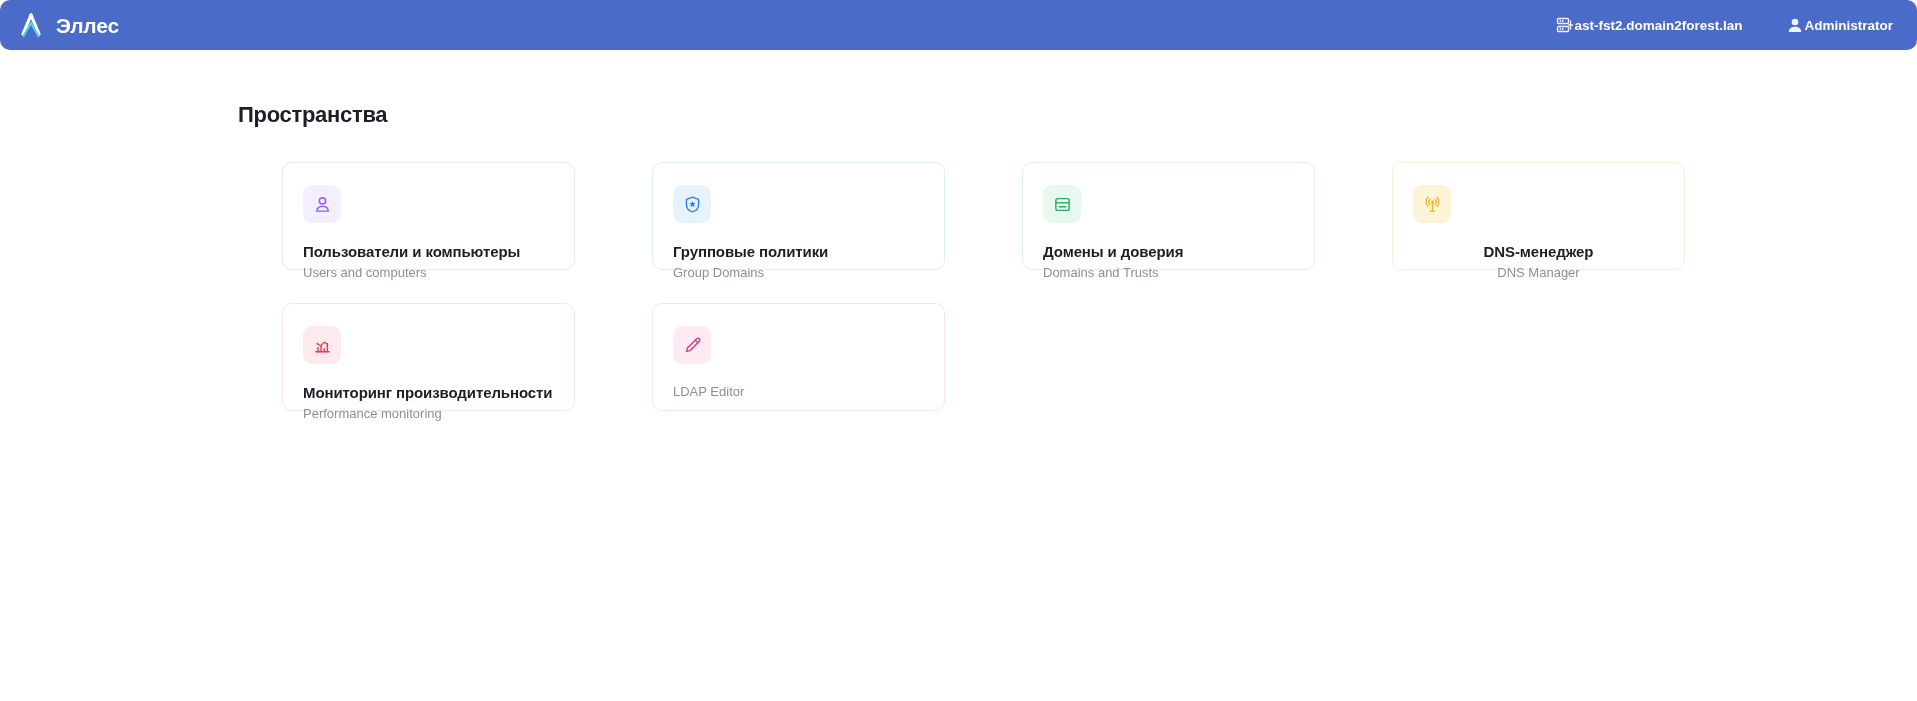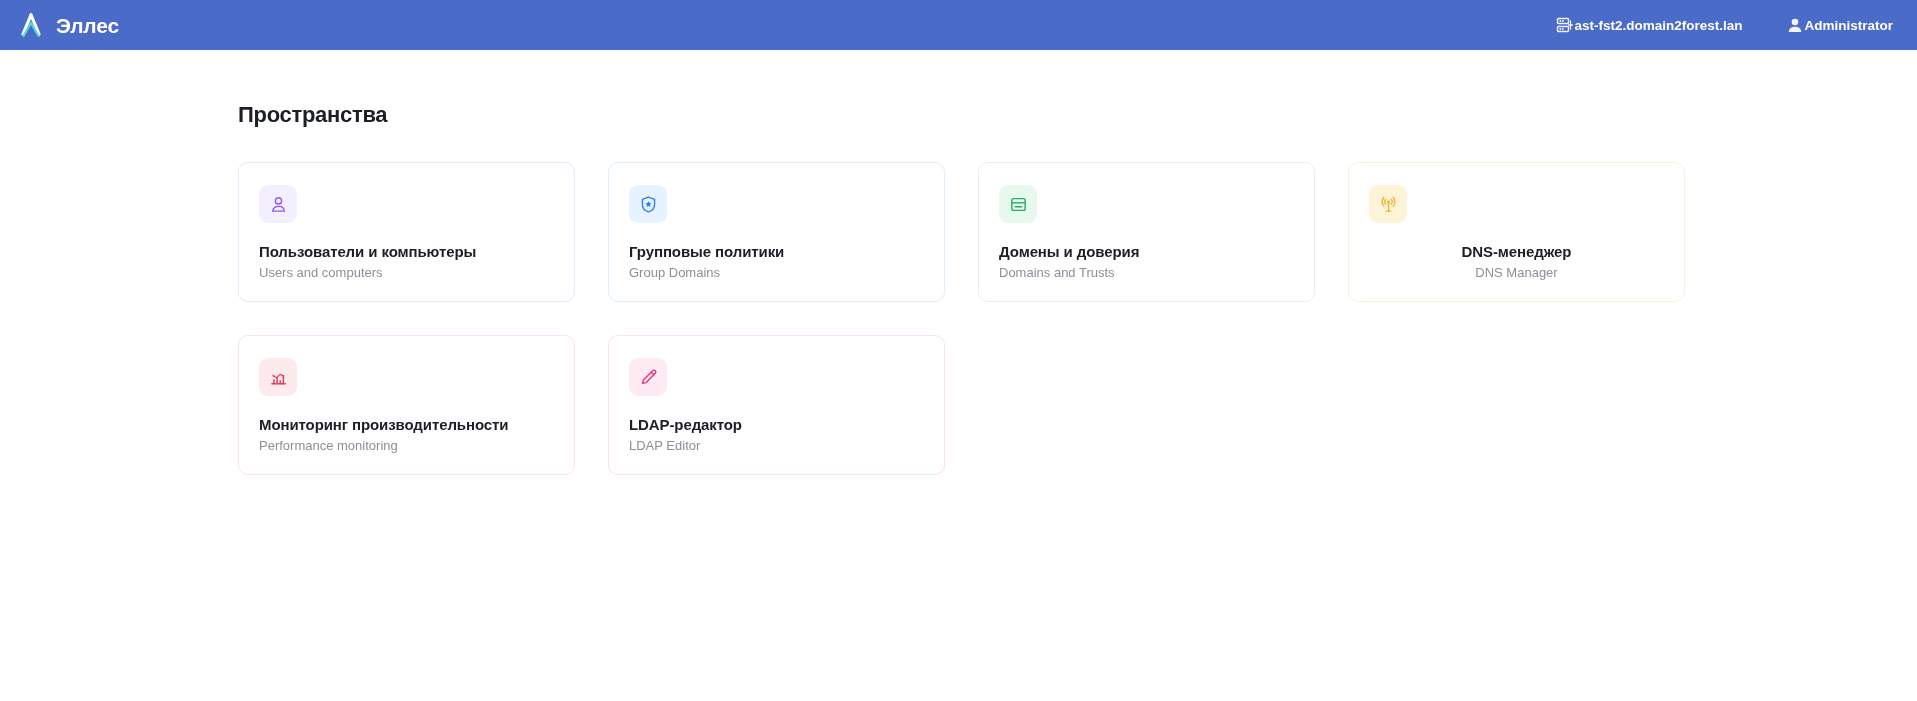--- a/index.html
+++ b/index.html
@@ -61,27 +61,28 @@
   }
 
   .card-grid {
     display: grid;
     grid-template-columns: repeat(4, 337px);
     gap: 33px 33px;
     width: 1440px;
   }
 
   .card {
-    height: 140px;
+    height: 108px;
     background: #ffffff;
     border: 1px solid #e9e9f2;
     border-radius: 10px;
     padding: 22px 20px 12px 20px;
     position: relative;
     cursor: pointer;
+    margin-left: 44px;
   }
   .card-icon-box {
     width: 38px;
     height: 38px;
     border-radius: 9px;
     display: flex;
     align-items: center;
     justify-content: center;
     margin-bottom: 20px;
   }
@@ -97,21 +98,21 @@
   .card-subtitle {
     font-size: 13px;
     font-weight: normal;
     color: #8c8f99;
     line-height: 1.25;
   }
 </style>
 </head>
 <body>
 
-<div class="topbar" style="background: rgb(74, 107, 200);">
+<div class="topbar" style="background: rgb(74, 107, 200); border-radius: 10px;">
 
   <div class="brand">
     <span class="brand-mark">
       <svg viewBox="0 0 30 30" fill="none" xmlns="http://www.w3.org/2000/svg">
         <path d="M15 5 L23 24" stroke="#ffffff" stroke-width="3.2" stroke-linecap="round"></path>
         <path d="M15 5 L7 24" stroke="#ffffff" stroke-width="3.2" stroke-linecap="round"></path>
         <path d="M15 13 L22.5 26" stroke="#4fd6e8" stroke-width="2.2" stroke-linecap="round"></path>
         <path d="M15 13 L7.5 26" stroke="#4fd6e8" stroke-width="2.2" stroke-linecap="round"></path>
       </svg>
     </span>
@@ -232,18 +233,17 @@
 
     <div class="card" style="border-color: rgb(251, 226, 238);">
       <div class="card-icon-box" style="background: rgb(253, 234, 242);">
         <span>
           <svg viewBox="0 0 20 20" fill="none" xmlns="http://www.w3.org/2000/svg">
             <path d="M14.4 2.9a1.9 1.9 0 012.7 2.7L7.3 15.4l-3.5.8.8-3.5z" stroke="#e5397c" stroke-width="1.5" stroke-linejoin="round"></path>
             <path d="M12.9 4.4l2.7 2.7" stroke="#e5397c" stroke-width="1.4" stroke-linecap="round"></path>
           </svg>
         </span>
       </div>
-      <div class="card-title">LDAP-редактор</div>
       <div class="card-subtitle">LDAP Editor</div>
     </div>
 
   </div>
 </div>
 
 </body></html>

